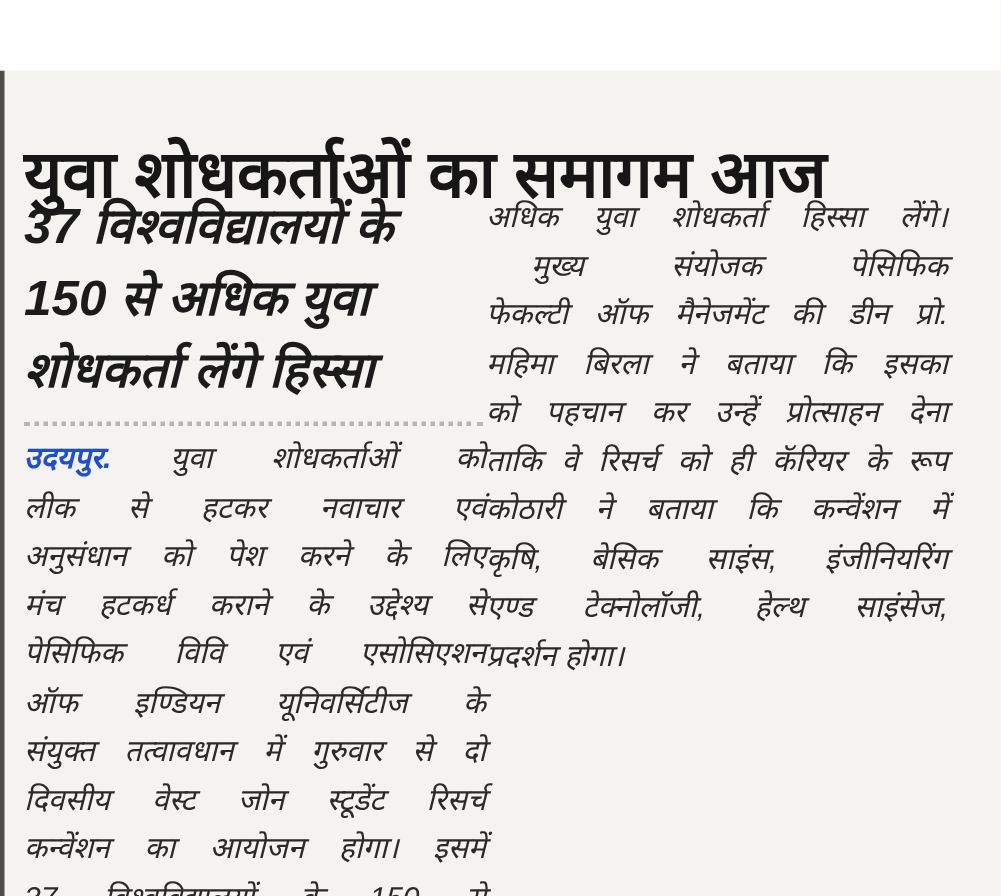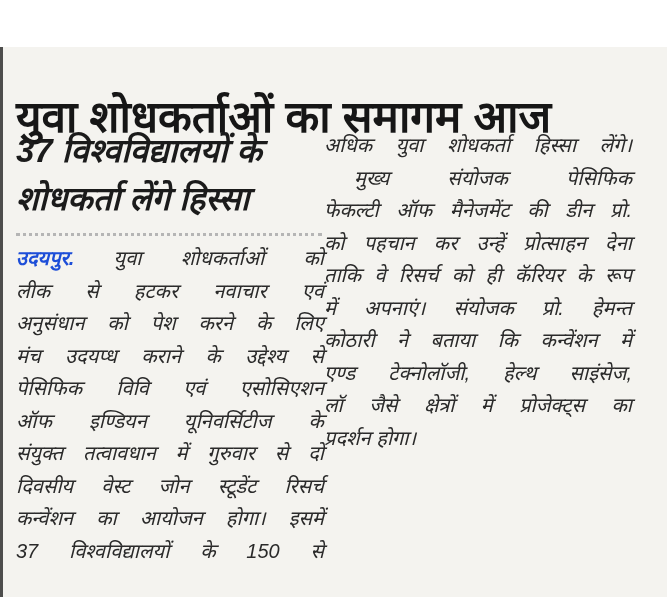--- a/index.html
+++ b/index.html
@@ -56,50 +56,51 @@
 
   <div class="scan-edge"></div>
 
   <h1 class="headline">युवा शोधकर्ताओं का समागम आज</h1>
 
   <div class="columns">
 
     <div class="col col-left">
       <div class="subheadline">
         <div>37 विश्वविद्यालयों के</div>
+        <div>150 से अधिक युवा</div>
         <div>शोधकर्ता लेंगे हिस्सा</div>
       </div>
 
       <div class="dotted-sep"></div>
 
       <div>
         <div class="body-line jl"><span class="dateline">उदयपुर.</span> <span>युवा शोधकर्ताओं को</span></div>
         <div class="body-line jl">लीक से हटकर नवाचार एवं</div>
         <div class="body-line jl">अनुसंधान को पेश करने के लिए</div>
-        <div class="body-line jl">मंच उदयप्ध कराने के उद्देश्य से</div>
+        <div class="body-line jl">मंच हटकर्ध कराने के उद्देश्य से</div>
         <div class="body-line jl">पेसिफिक विवि एवं एसोसिएशन</div>
         <div class="body-line jl">ऑफ इण्डियन यूनिवर्सिटीज के</div>
         <div class="body-line jl">संयुक्त तत्वावधान में गुरुवार से दो</div>
         <div class="body-line jl">दिवसीय वेस्ट जोन स्टूडेंट रिसर्च</div>
         <div class="body-line jl">कन्वेंशन का आयोजन होगा। इसमें</div>
         <div class="body-line jl">37 विश्वविद्यालयों के 150 से</div>
       </div>
     </div>
 
     <div class="col col-right">
       <div>
         <div class="body-line jl">अधिक युवा शोधकर्ता हिस्सा लेंगे।</div>
         <div class="body-line jl indent">मुख्य संयोजक पेसिफिक</div>
         <div class="body-line jl">फेकल्टी ऑफ मैनेजमेंट की डीन प्रो.</div>
+        <div class="body-line jl">महिमा बिरला ने बताया कि इसका</div>
         <div class="body-line jl">को पहचान कर उन्हें प्रोत्साहन देना</div>
         <div class="body-line jl">ताकि वे रिसर्च को ही कॅरियर के रूप</div>
-        <div class="body-line jl">में अपनाएं। संयोजक प्रो. हेमन्त</div>
         <div class="body-line jl">कोठारी ने बताया कि कन्वेंशन में</div>
+        <div class="body-line jl">कृषि, बेसिक साइंस, इंजीनियरिंग</div>
         <div class="body-line jl">एण्ड टेक्नोलॉजी, हेल्थ साइंसेज,</div>
-        <div class="body-line jl">लॉ जैसे क्षेत्रों में प्रोजेक्ट्स का</div>
         <div class="body-line">प्रदर्शन होगा।</div>
       </div>
     </div>
 
   </div>
 
   <div class="cutoff-row">
     <div class="smudge" style="left:38px;width:46px;"></div>
     <div class="smudge" style="left:108px;width:64px;"></div>
     <div class="smudge" style="left:218px;width:52px;"></div>

